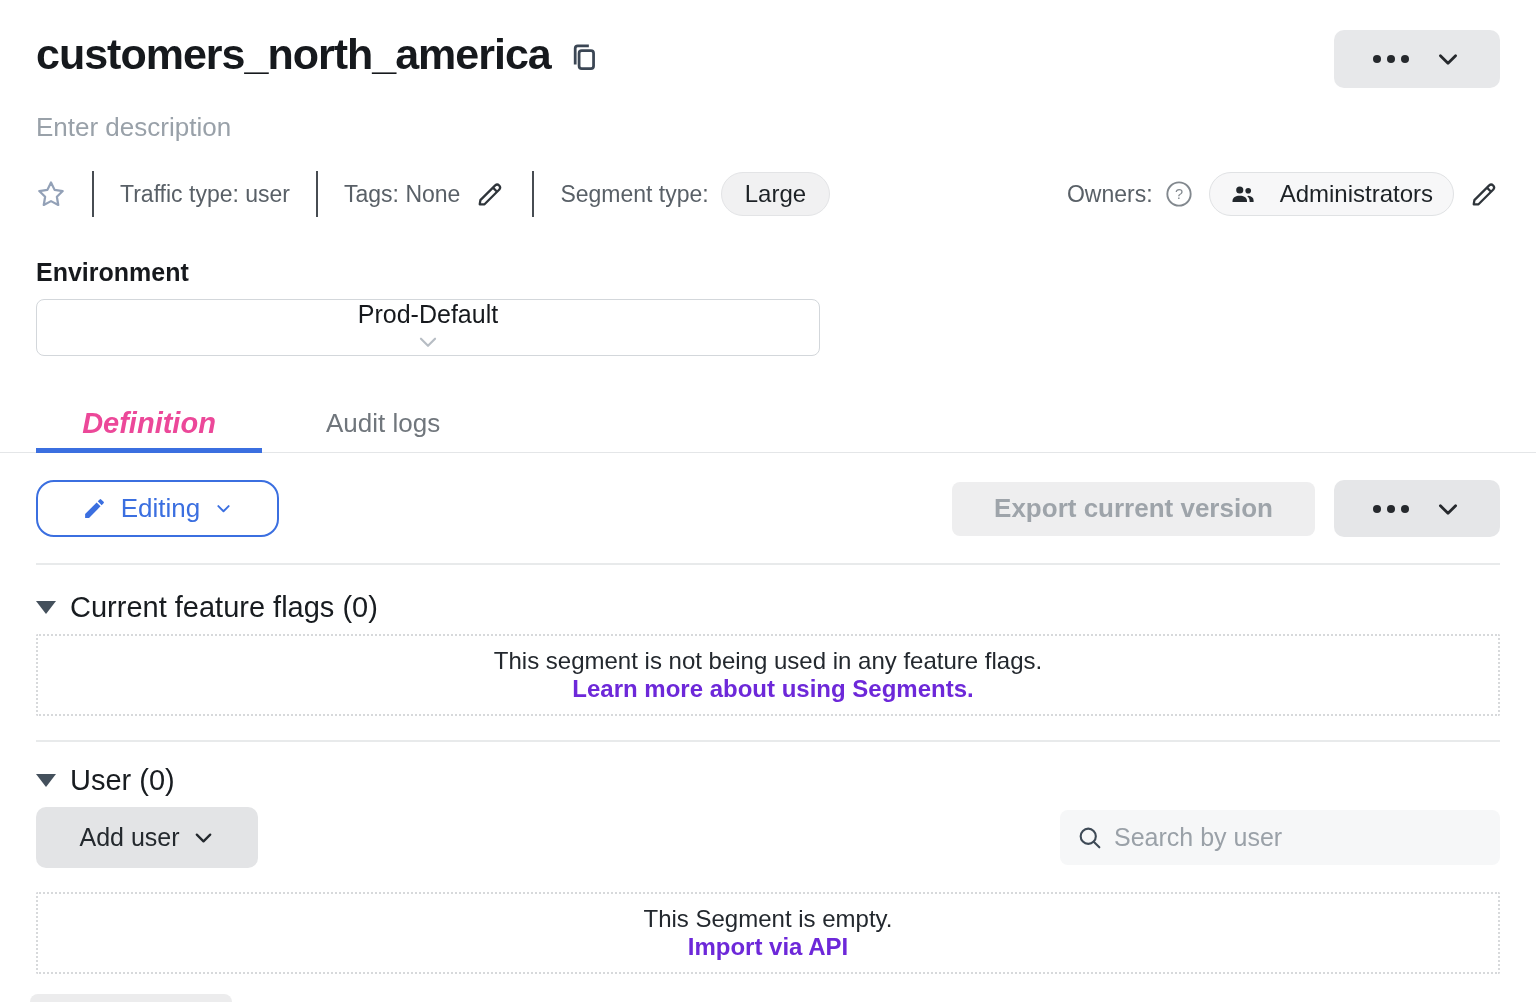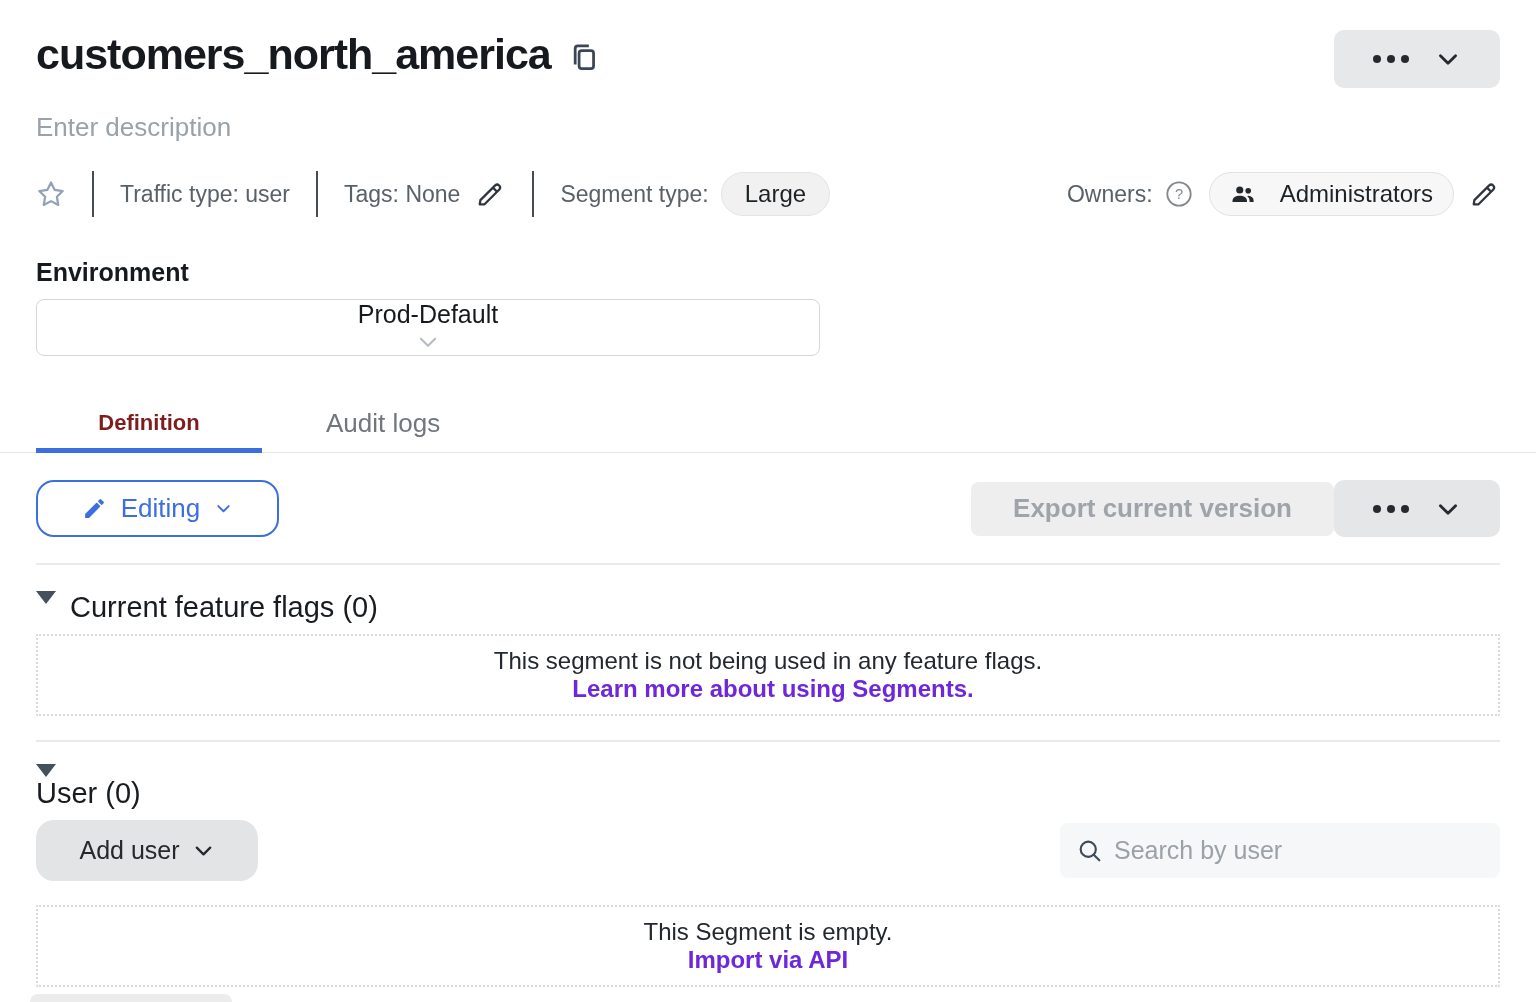--- a/index.html
+++ b/index.html
@@ -47,56 +47,56 @@
   .env-label { margin-top:40px; font-size:25px; font-weight:700; color:#16191d; }
   .env-select {
     margin-top:12px; width:784px; height:57px; border:1px solid #d3d7db; border-radius:8px;
     display:flex; align-items:center; justify-content:space-between; padding:0 21px; cursor:pointer; background:#fff;flex-direction:column;
   }
   .env-select-value { font-size:25px; color:#16191d; }
 
   
   .tabs { margin:38px -36px 0; border-bottom:1px solid #e4e6e8; display:flex; padding-left:36px; }
   .tab { height:58px; display:flex; align-items:center; justify-content:center; cursor:pointer; position:relative; }
-  .tab-active { width:226px; font-size:22px; font-weight:700; color:#7f1d1d; }
+  .tab-active { width:226px; font-size:29px; font-weight:700; color:#ec4899;font-style:italic; }
   .tab-active::after { content:""; position:absolute; left:0; right:0; bottom:-1px; height:5px; background:#3b6fe0; }
   .tab-inactive { margin-left:62px; font-size:26px; font-weight:500; color:#70767c; padding:0 2px; }
 
   
   .toolbar { margin-top:27px; display:flex; align-items:center; }
   .editing-btn {
     width:243px; height:57px; border:2px solid #3b6fe0; border-radius:18px; background:#fff;
     display:flex; align-items:center; justify-content:center; gap:14px; cursor:pointer;
   }
   .editing-label { font-size:26px; font-weight:500; color:#3b6fe0; }
-  .toolbar-right { margin-left:auto; display:flex; align-items:center; }
+  .toolbar-right { margin-left:auto; display:flex; align-items:center; gap:19px; }
   .export-btn {
     width:363px; height:54px; background:#eeeeef; border:none; border-radius:8px;
     font-family:inherit; font-size:26px; font-weight:600; color:#9ea4aa; cursor:default;
   }
   .more-btn-toolbar { width:166px; height:57px; background:#e5e6e8; }
 
   .divider { margin-top:26px; height:2px; background:#e8eaeb; }
 
   
-  .section-header { margin-top:26px; display:flex; cursor:pointer; }
+  .section-header { margin-top:26px; display:flex; align-items:center; cursor:pointer; }
   .tri-down { width:0; height:0; border-left:10px solid transparent; border-right:10px solid transparent; border-top:13px solid #44505c; margin-right:14px; }
   .section-title { font-size:29px; color:#181c20; }
 
   .dotted-box {
     margin-top:10px; height:82px; border:2px dotted #d7d9db; border-radius:2px;
     display:flex; align-items:center; justify-content:center; font-size:24px; color:#23282e;flex-direction:column;
   }
   .dotted-box .inline-link { color:#6d28d9; font-weight:700; text-decoration:none; margin-left:10px; cursor:pointer; }
   .dotted-box .inline-link.tight { margin-left:0; }
 
   
   .user-controls { margin-top:10px; display:flex; align-items:center; justify-content:space-between; }
   .add-user-btn {
-    width:222px; height:61px; background:#e3e4e6; border:none; border-radius:18px;
+    width:222px; height:61px; background:#e3e4e6; border:none; border-radius:10px;
     display:flex; align-items:center; justify-content:center; gap:12px; cursor:pointer;
   }
   .add-user-label { font-size:25px; color:#24292e; }
   .search-box {
     width:440px; height:55px; background:#f6f7f8; border-radius:8px;
     display:flex; align-items:center; padding:0 16px; gap:10px;
   }
   .search-box input {
     border:none; outline:none; background:transparent; flex:1;
     font-family:inherit; font-size:25px; color:#16191d;
@@ -250,21 +250,21 @@
     <span class="tri-down"></span>
     <span class="section-title">Current feature flags (0)</span>
   </div>
   <div class="dotted-box">
     <span>This segment is not being used in any feature flags.</span>
     <a class="inline-link">Learn more about using Segments.</a>
   </div>
 
   <div class="divider" style="margin-top:24px;"></div>
 
-  <div class="section-header" style="margin-top:22px;flex-direction:column;">
+  <div class="section-header" style="margin-top:22px;">
     <span class="tri-down"></span>
     <span class="section-title">User (0)</span>
   </div>
 
   <div class="user-controls">
     <button class="add-user-btn">
       <span class="add-user-label">Add user</span>
       <span>
         <svg width="23" height="23" viewBox="0 0 24 24">
             <path d="M5 9l7 7 7-7" fill="none" stroke="#24292e" stroke-width="2.4" stroke-linecap="round" stroke-linejoin="round"></path>

